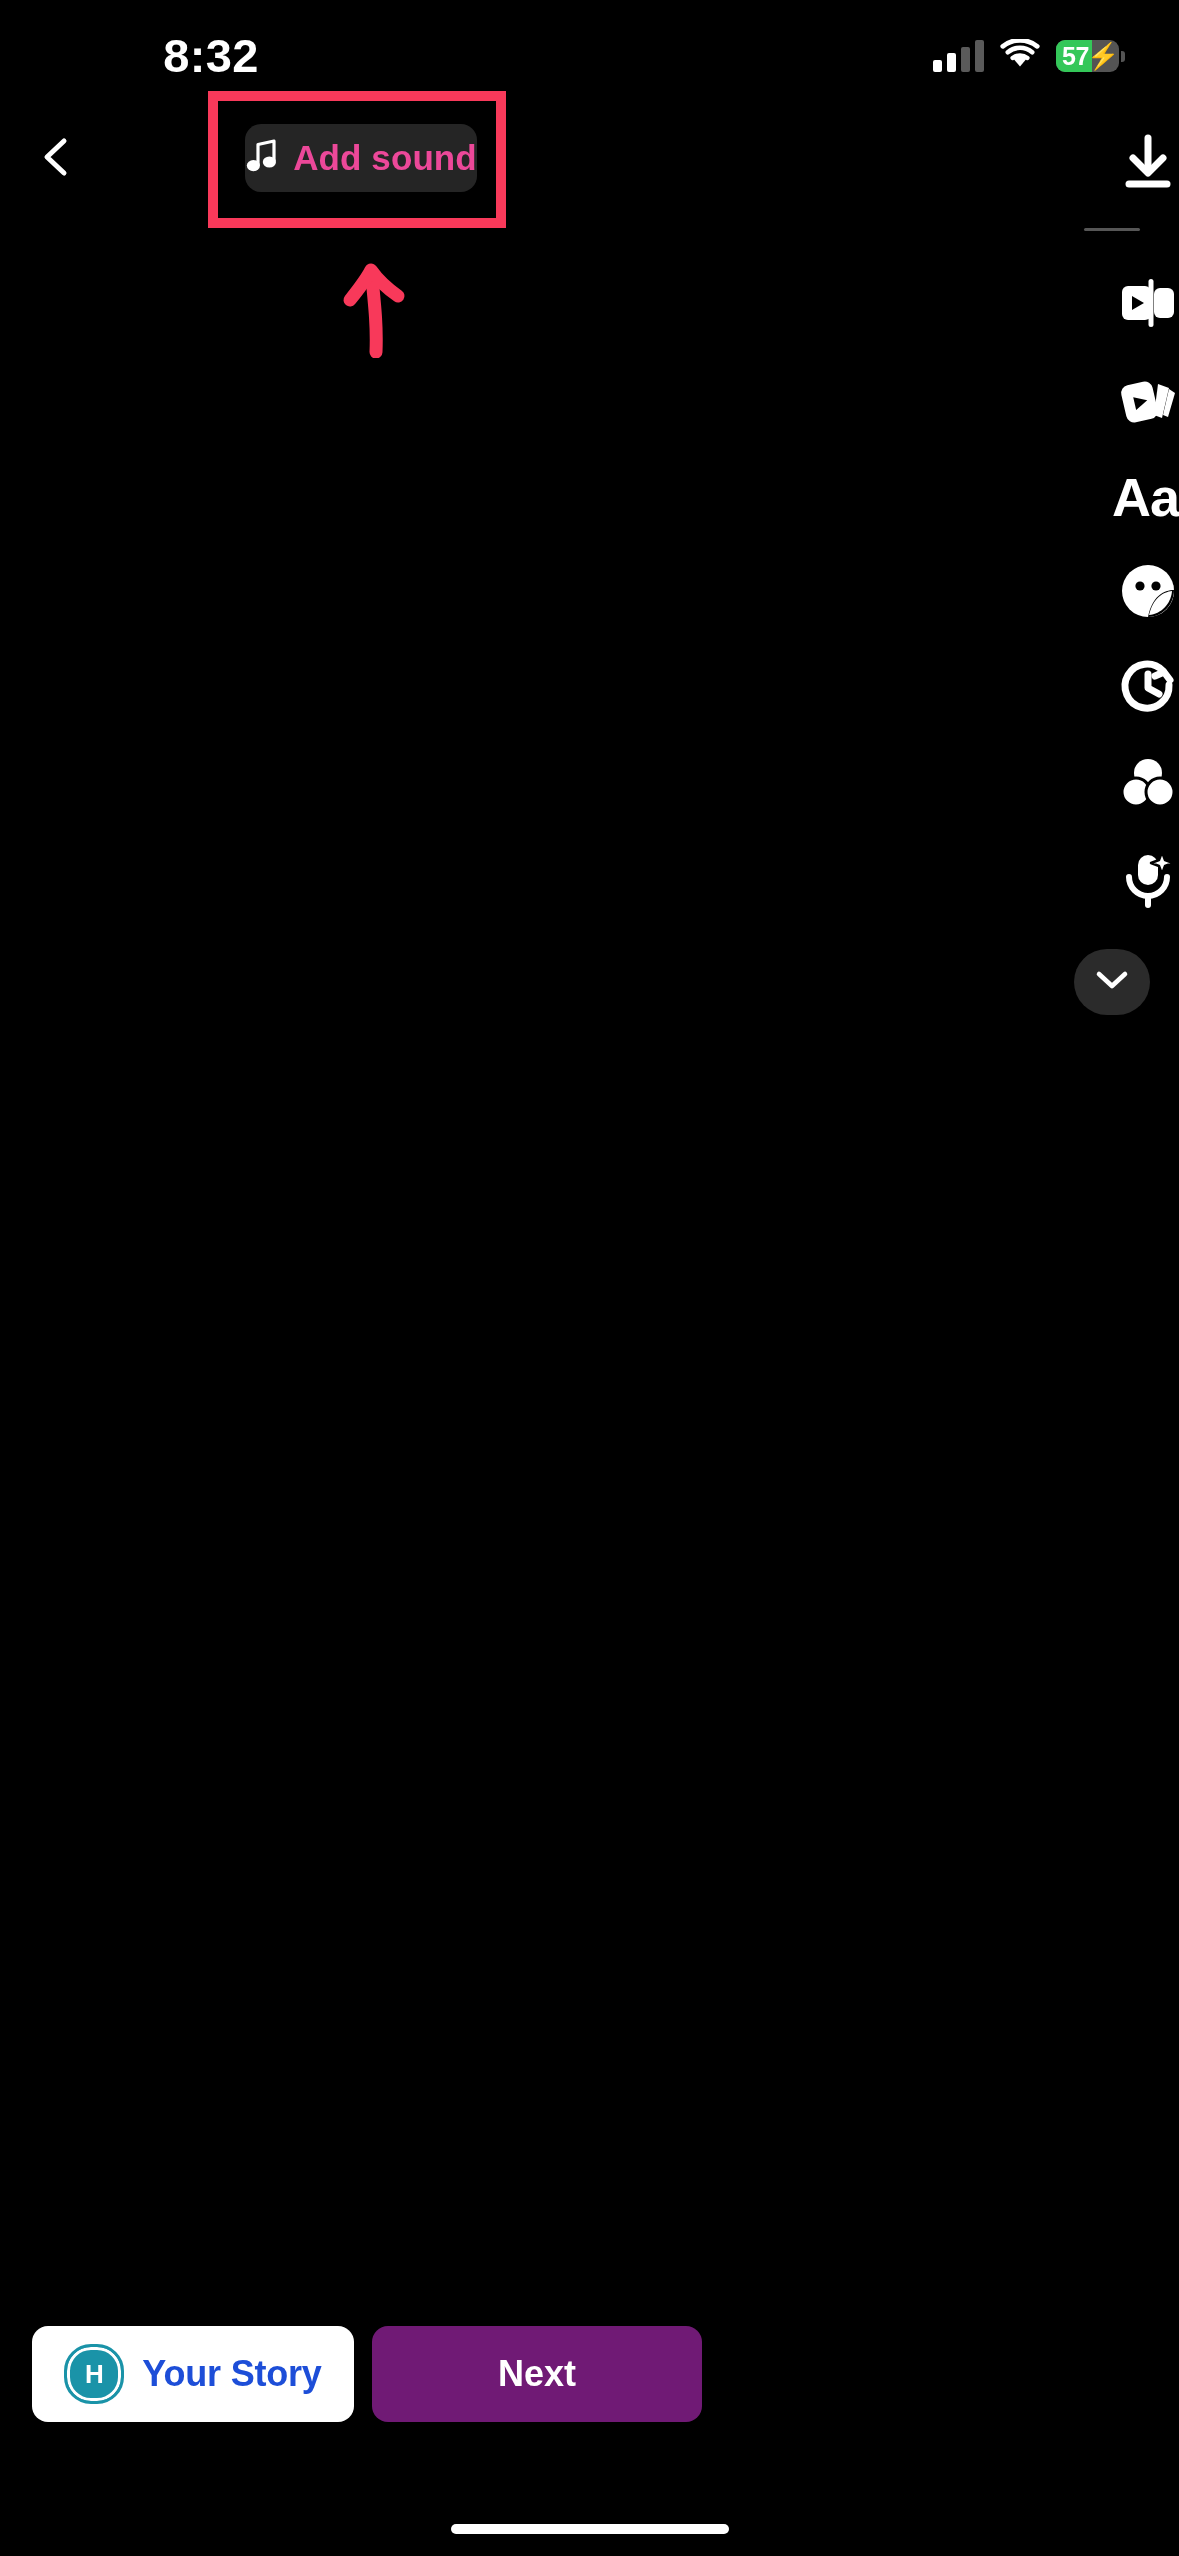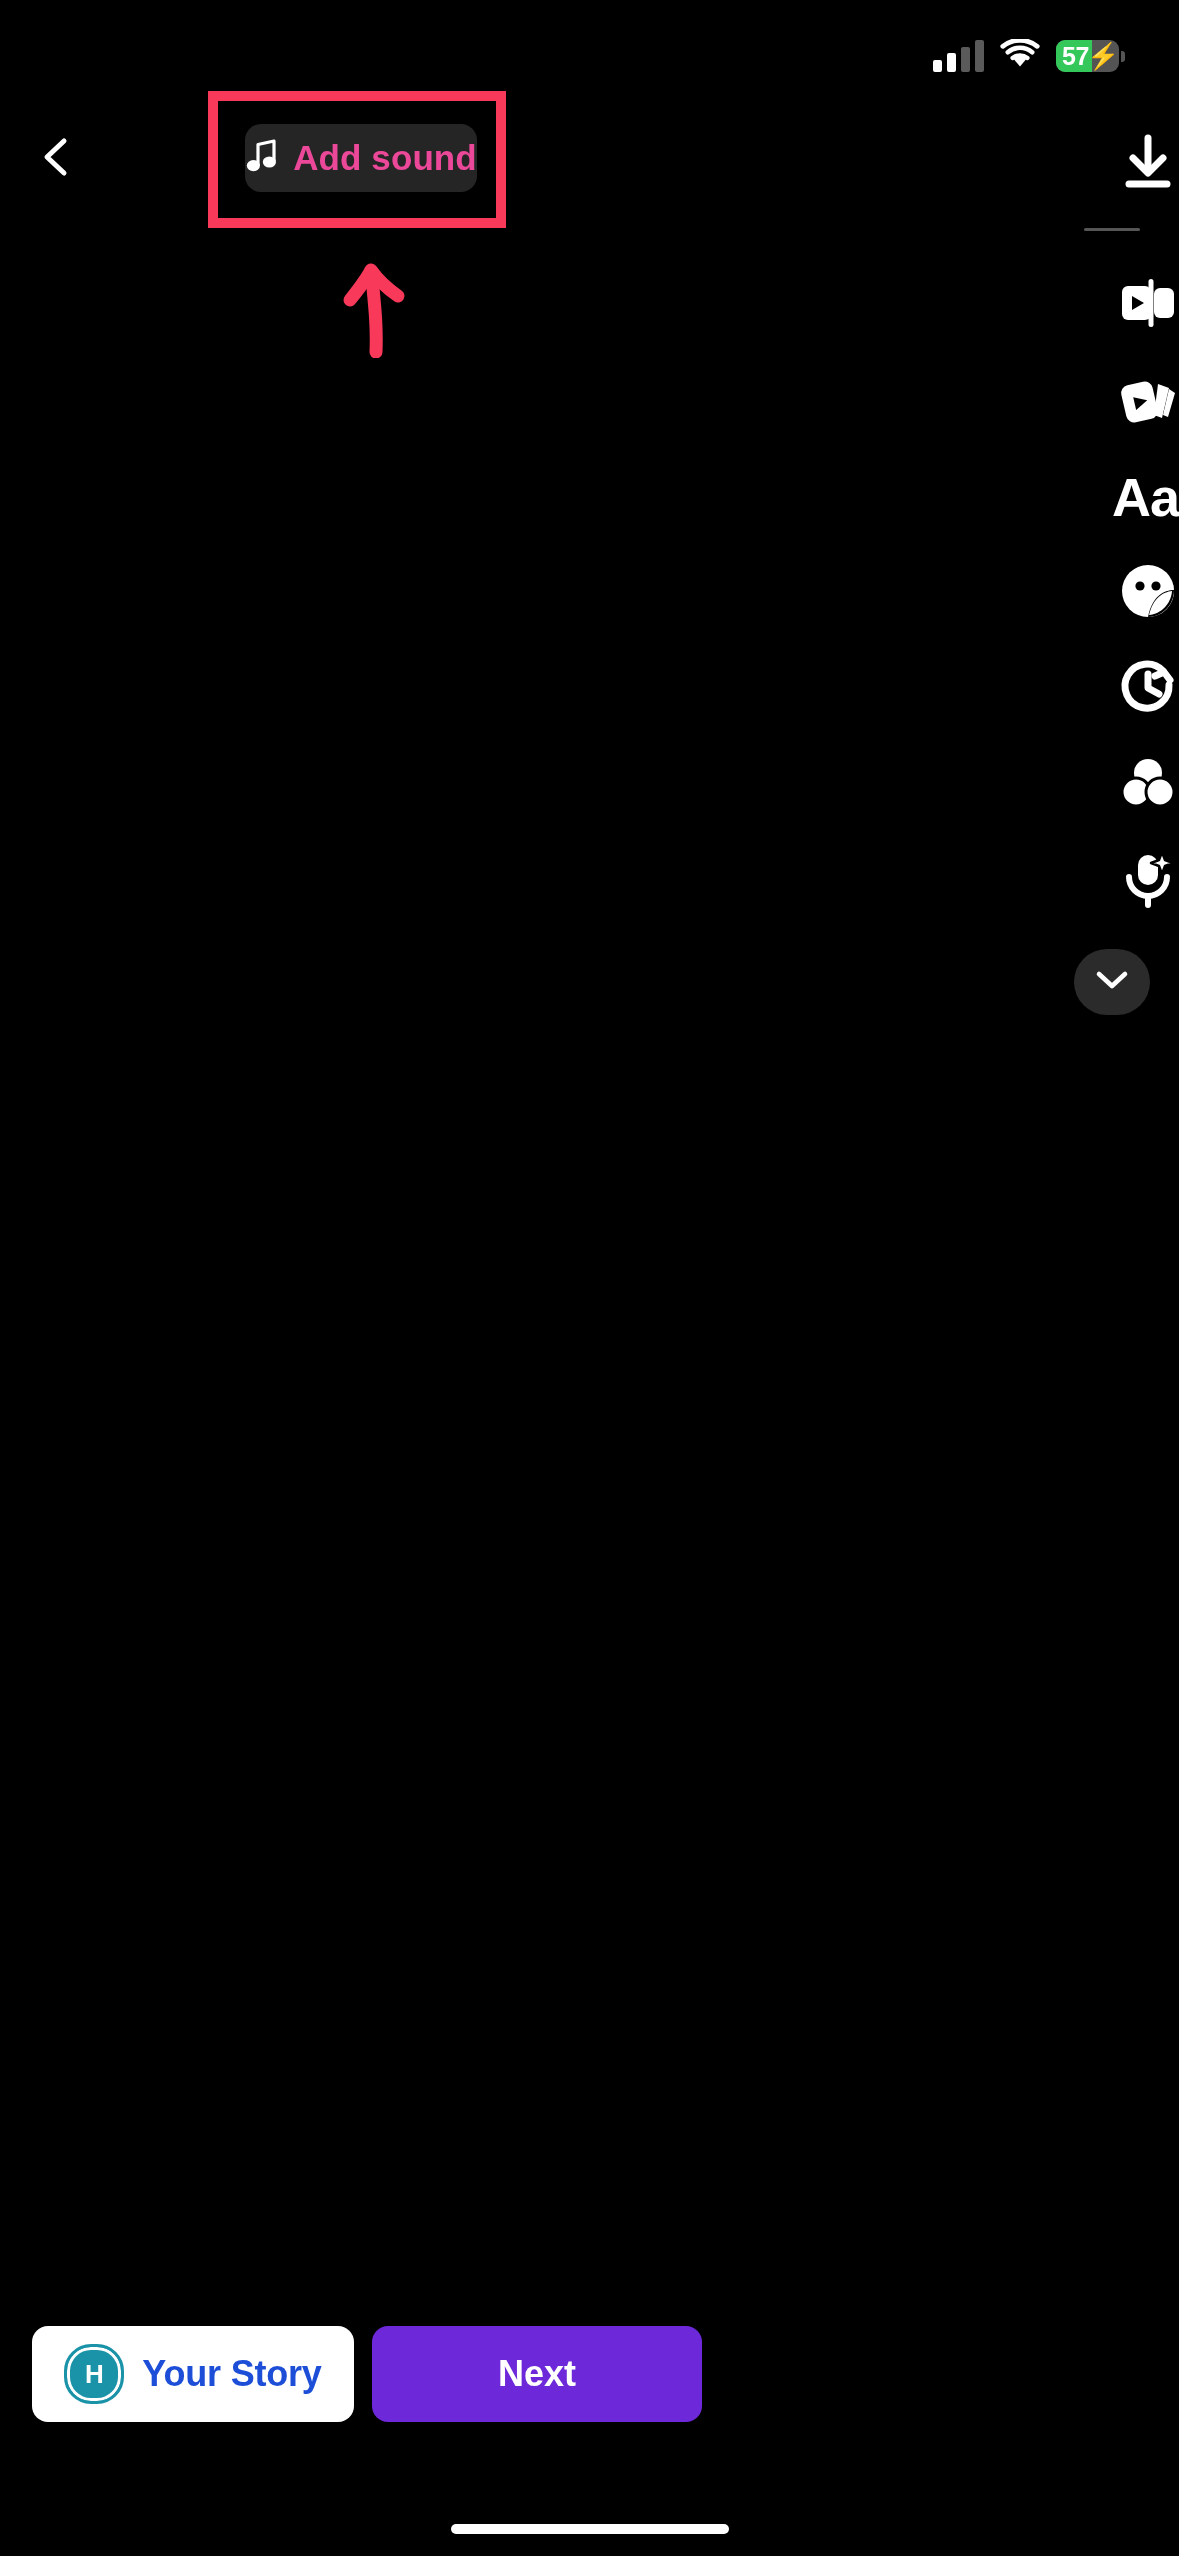--- a/index.html
+++ b/index.html
@@ -256,21 +256,21 @@
   }
   #your-story-button .label {
     color: #1d4ed8;
     font-size: 36px;
     font-weight: 600;
     letter-spacing: -0.2px;
   }
   #next-button {
     flex: 0 0 330px;
     height: 96px;
-    background: #6d28d9;
+    background: #701a75;
     border-radius: 16px;
     display: flex;
     align-items: center;
     justify-content: center;
   }
   #next-button .label {
     color: #fff;
     font-size: 36px;
     font-weight: 600;
   }
@@ -286,20 +286,21 @@
     background: #fff;
     z-index: 40;
   }
 </style>
 </head>
 <body>
 
 <div id="app">
 
   <div id="status-bar">
+    <div id="status-time">8:32</div>
     <div id="status-right">
       <span class="cell-bars">
         <i class="b1"></i>
           <i class="b2"></i>
           <i class="b3"></i>
           <i class="b4"></i>
       </span>
       <span>
         <svg width="40" height="30" viewBox="0 0 40 30">
           <path d="M20 27.5 L13.5 19.8 a10.4 10.4 0 0 1 13 0 Z" fill="#fff"></path>

